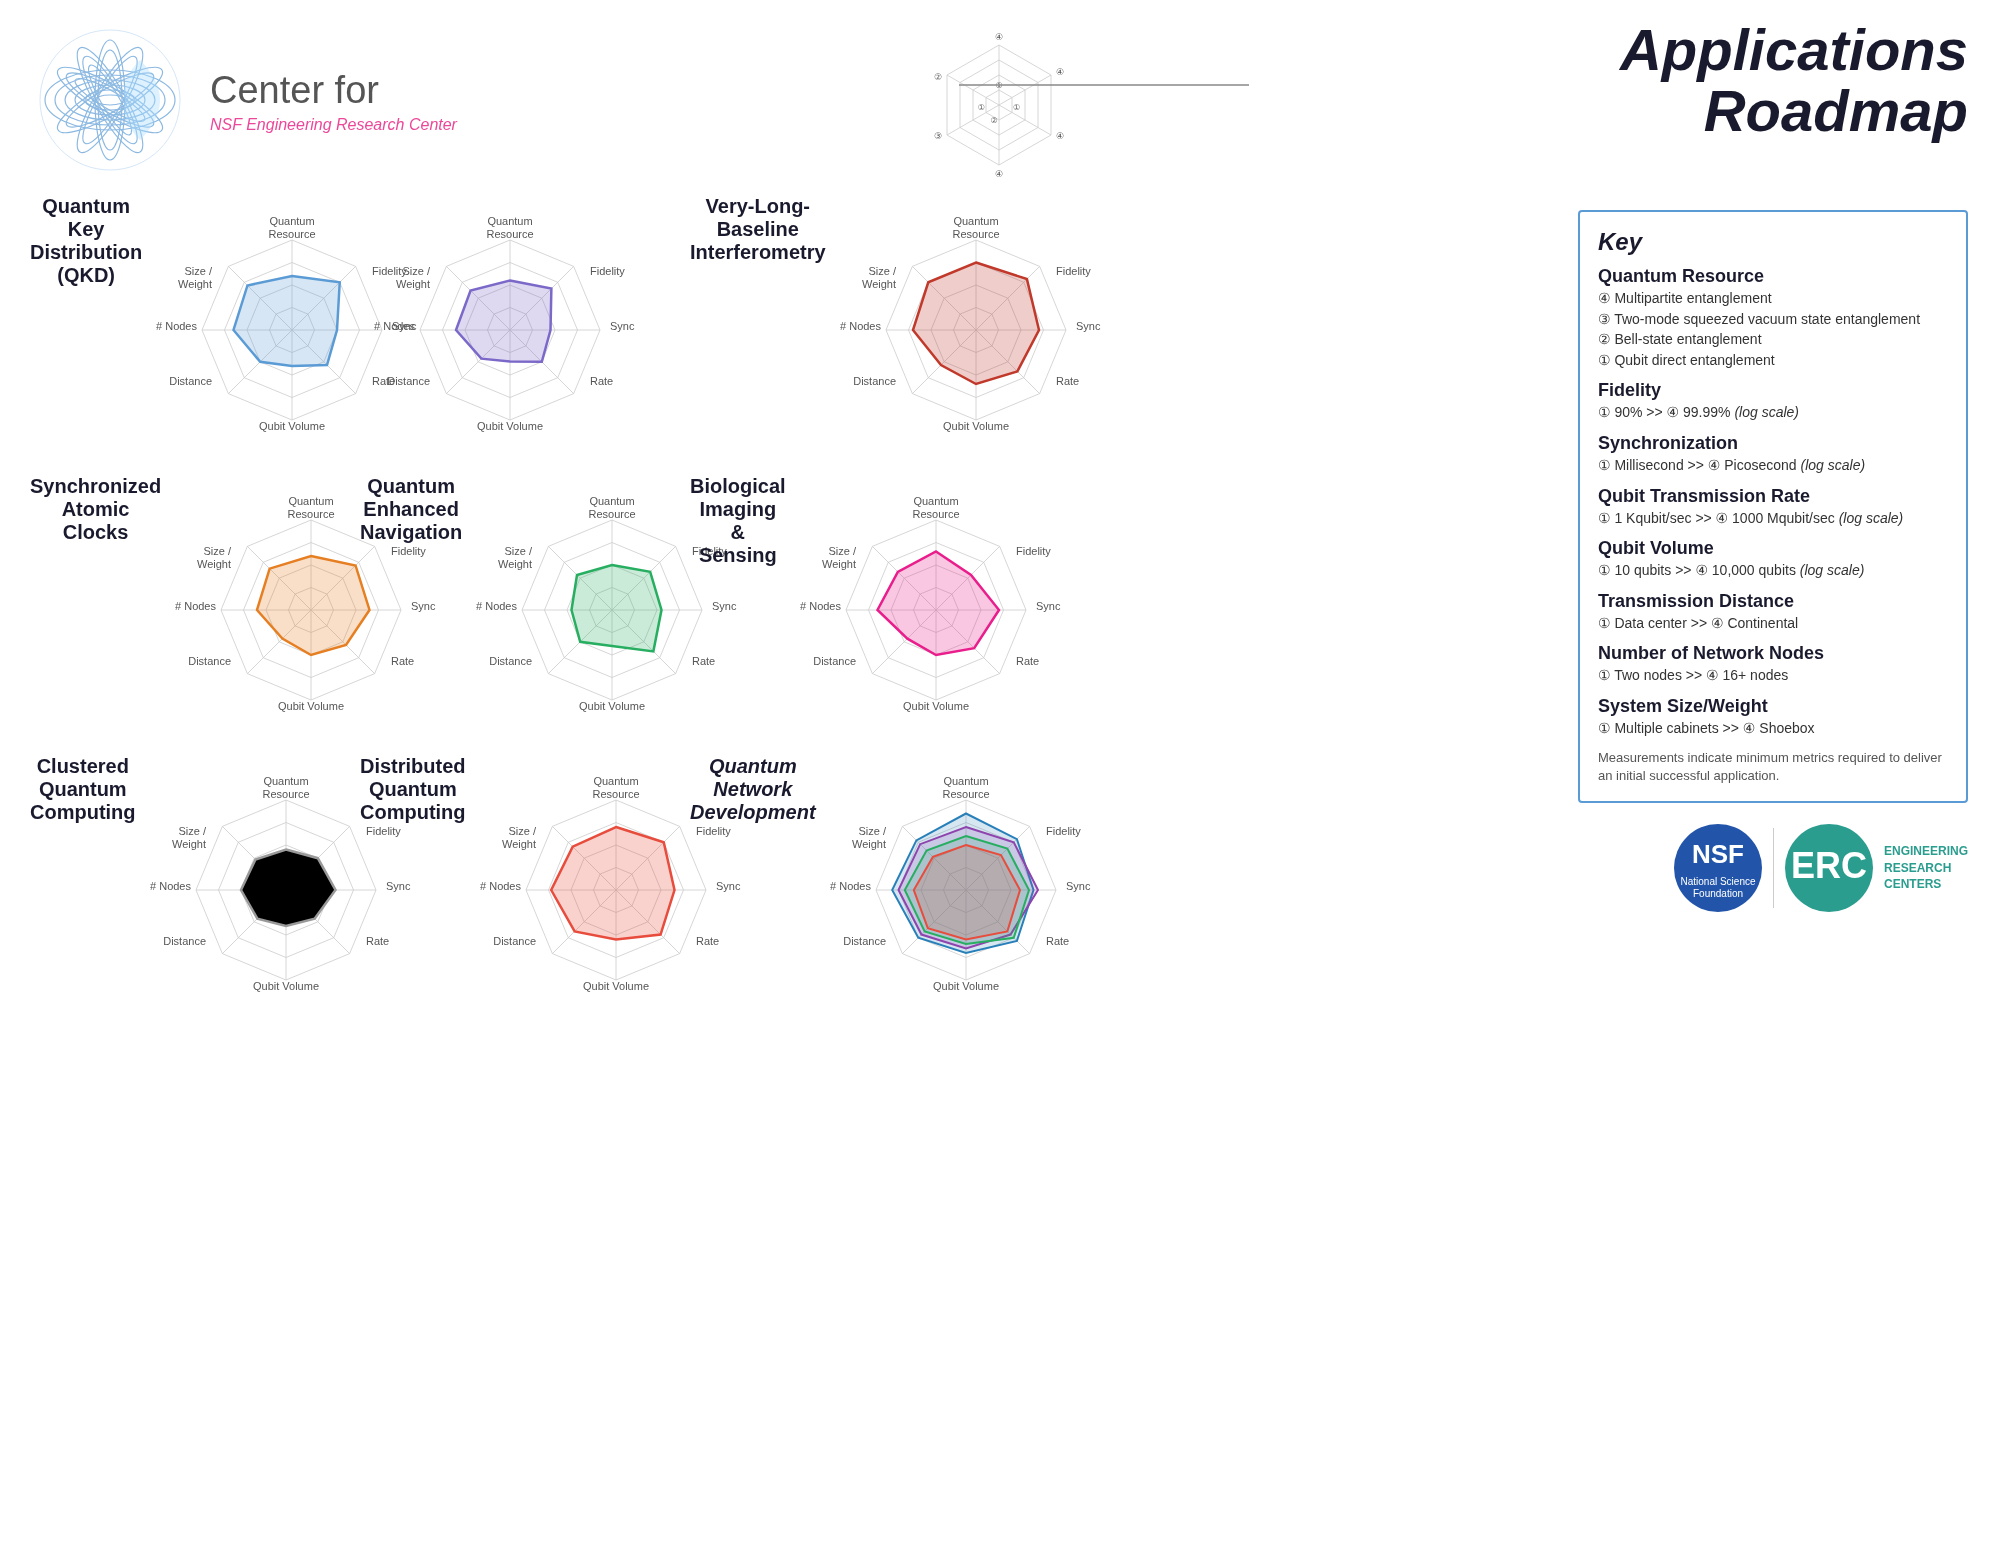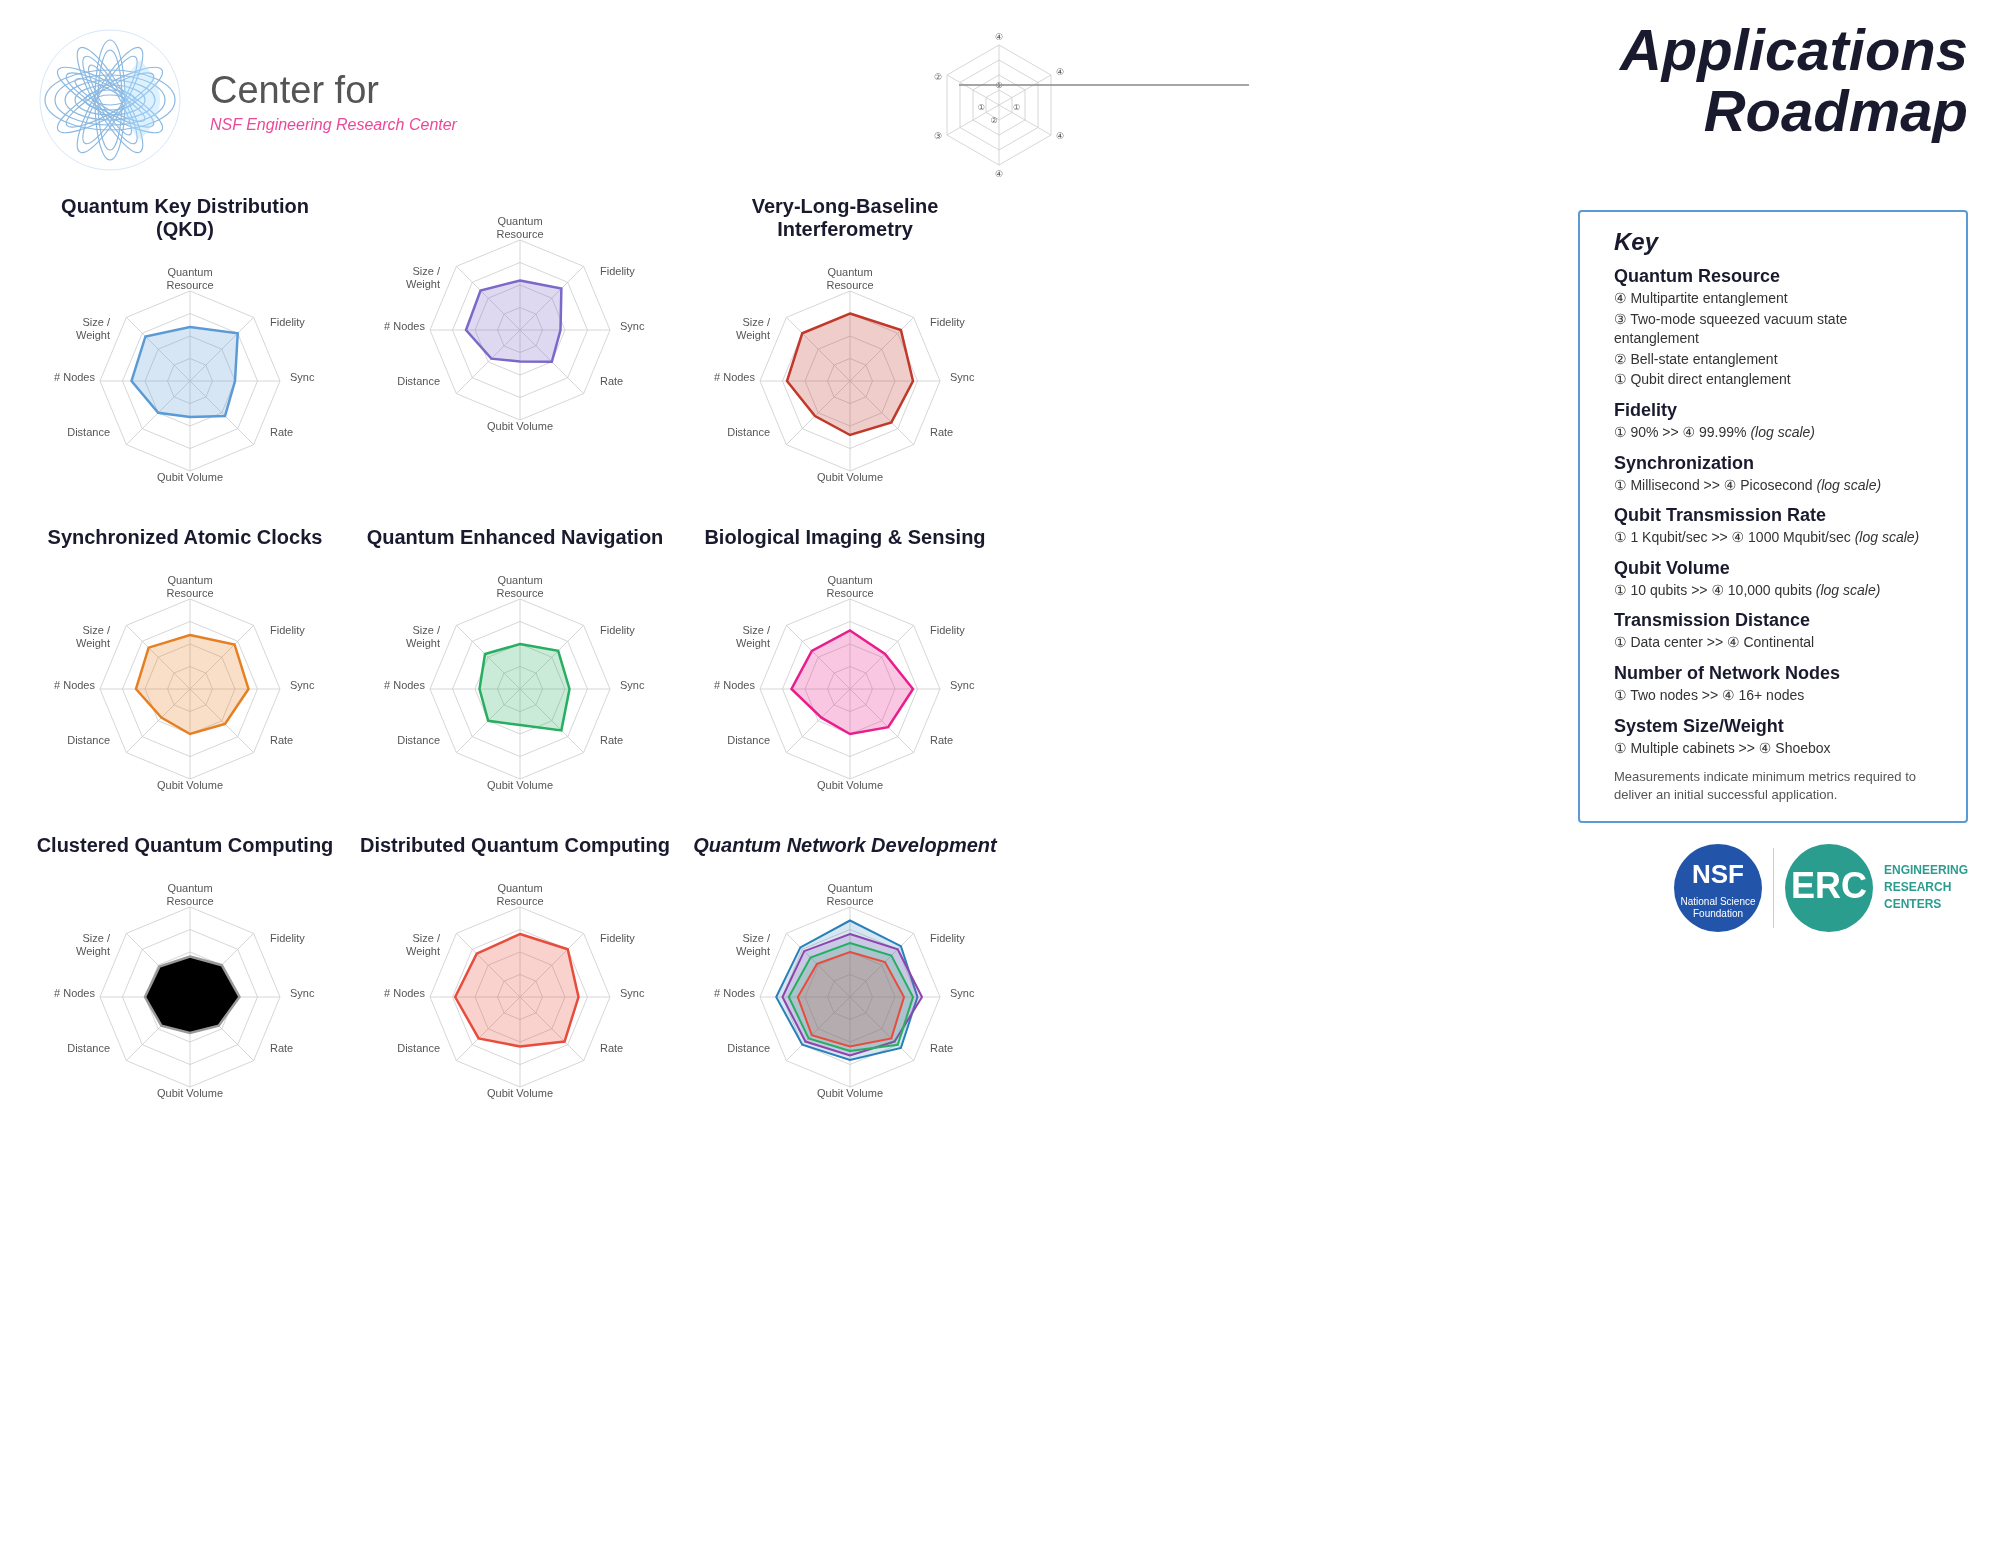--- a/index.html
+++ b/index.html
@@ -74,22 +74,21 @@
       gap: 0px;
     }
     .chart-row {
       display: flex;
       gap: 0px;
       align-items: flex-start;
     }
     .chart-cell {
       width: 330px;
       display: flex;
-      flex-direction: column;
-      align-items: flex-end;
+      align-items: flex-start;
       padding: 5px 10px;
     }
     .chart-title {
       font-size: 20px;
       font-weight: 700;
       color: #1a1a2e;
       text-align: center;
       margin-bottom: 5px;
       width: 100%;
     }
@@ -108,21 +107,21 @@
     .radar-svg {
       width: 300px;
       height: 270px;
     }
 
     
     .key-panel {
       width: 390px;
       border: 2px solid #5b9bd5;
       border-radius: 4px;
-      padding: 16px 34px;
+      padding: 16px 18px;
       margin-top: 10px;
       background: #fff;
       flex-shrink: 0;
     }
     .key-title {
       font-size: 24px;
       font-style: italic;
       font-weight: 700;
       color: #1a1a2e;
       margin-bottom: 8px;

